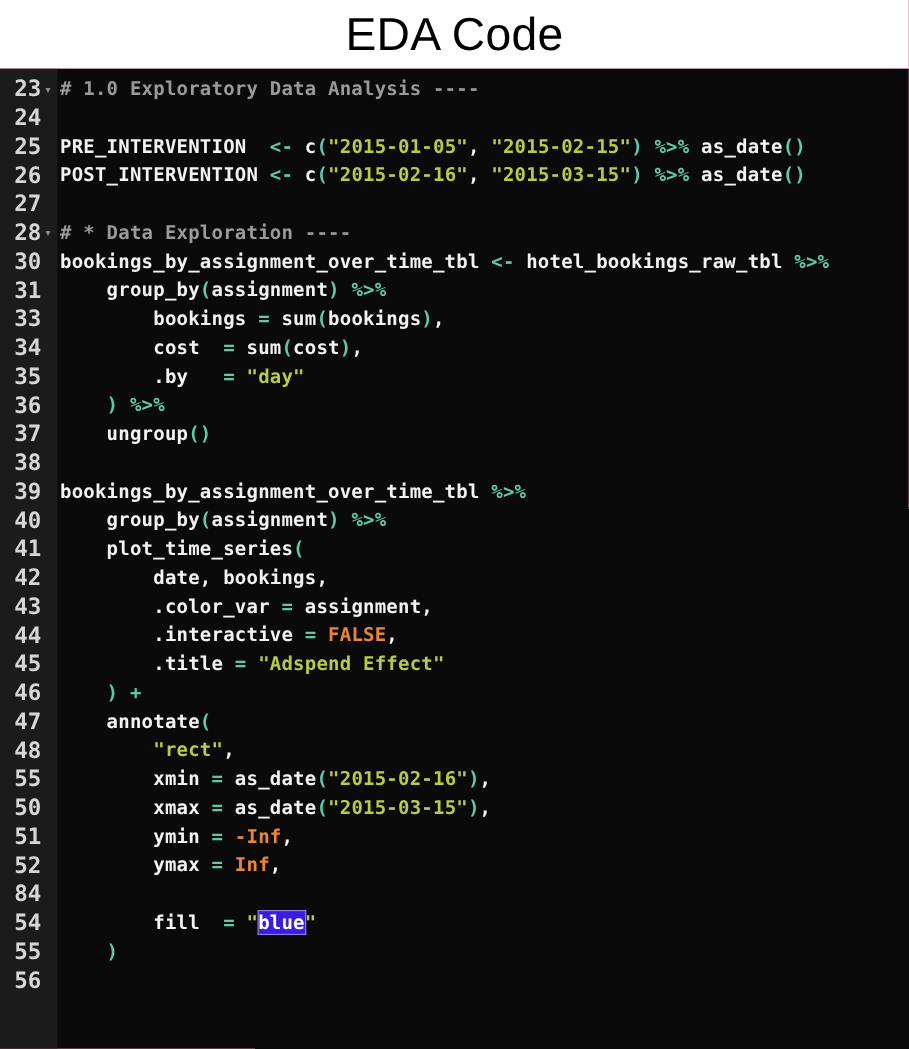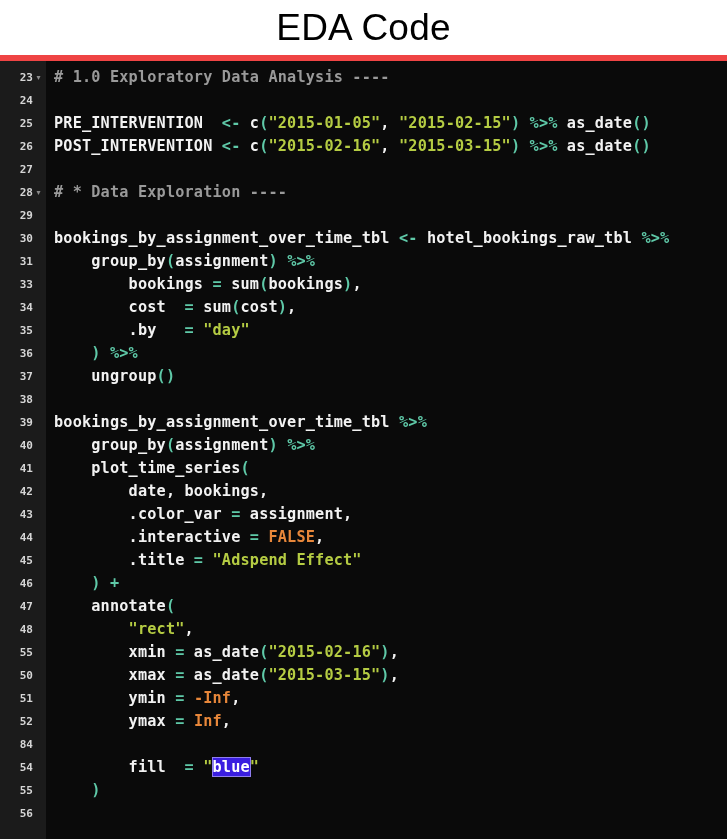--- a/index.html
+++ b/index.html
@@ -12,24 +12,23 @@
     width: 727px;
     height: 839px;
     overflow: hidden;
     font-family: "Liberation Sans", sans-serif;
   }
 
   #page {
     position: relative;
     width: 727px;
     height: 839px;
-    background: #ef4444;
+    background: #be185d;
     display: flex;
     flex-direction: column;
-    gap: 6px;
   }
 
   
   #title-bar {
     height: 55px;
     min-height: 55px;
     background: #ffffff;
     display: flex;
     align-items: center;
     justify-content: center;
@@ -77,42 +76,42 @@
     width: 46px;
     min-width: 46px;
     display: flex;
     align-items: center;
     justify-content: flex-end;
     padding-right: 2px;
     box-sizing: border-box;
   }
   .ln {
     font-family: "DejaVu Sans Mono", monospace;
-    font-size: 11px;
+    font-size: 18px;
     font-weight: bold;
     color: #d6d6d6;
     text-align: right;
   }
   .fold {
     width: 11px;
     min-width: 11px;
     display: inline-block;
     text-align: center;
     font-size: 8px;
     color: #8a8a8a;
     line-height: 23px;
   }
   .fold.empty { visibility: hidden; }
 
   .code-text {
     font-family: "DejaVu Sans Mono", monospace;
     font-size: 15.2px;
     font-weight: bold;
     letter-spacing: 0.18px;
-    padding-left: 8px;
+    padding-left: 2px;
     white-space: pre;
     color: #f2f2f2;
   }
 
   
   .t-plain   { color: #f2f2f2; }
   .t-comment { color: #9a9a9a; font-weight: bold; }
   .t-string  { color: #b5cc43; }
   .t-punct   { color: #5fc9a8; }
   .t-op      { color: #5fc9a8; }
@@ -135,21 +134,20 @@
 
   <div id="editor">
     <div id="gutter-bg"></div>
     <div id="code-lines">
         <div class="code-line"><div class="ln-wrap"><span class="ln">23</span><span class="fold">▾</span></div><div class="code-text"><span class="t-comment"># 1.0 Exploratory Data Analysis ----</span></div></div>
         <div class="code-line"><div class="ln-wrap"><span class="ln">24</span><span class="fold empty">▾</span></div><div class="code-text">&nbsp;</div></div>
         <div class="code-line"><div class="ln-wrap"><span class="ln">25</span><span class="fold empty">▾</span></div><div class="code-text"><span class="t-plain">PRE_INTERVENTION  </span><span class="t-op">&lt;-</span><span class="t-plain"> </span><span class="t-plain">c</span><span class="t-punct">(</span><span class="t-string">"2015-01-05"</span><span class="t-plain">, </span><span class="t-string">"2015-02-15"</span><span class="t-punct">)</span><span class="t-plain"> </span><span class="t-op">%&gt;%</span><span class="t-plain"> as_date</span><span class="t-punct">()</span></div></div>
         <div class="code-line"><div class="ln-wrap"><span class="ln">26</span><span class="fold empty">▾</span></div><div class="code-text"><span class="t-plain">POST_INTERVENTION </span><span class="t-op">&lt;-</span><span class="t-plain"> </span><span class="t-plain">c</span><span class="t-punct">(</span><span class="t-string">"2015-02-16"</span><span class="t-plain">, </span><span class="t-string">"2015-03-15"</span><span class="t-punct">)</span><span class="t-plain"> </span><span class="t-op">%&gt;%</span><span class="t-plain"> as_date</span><span class="t-punct">()</span></div></div>
         <div class="code-line"><div class="ln-wrap"><span class="ln">27</span><span class="fold empty">▾</span></div><div class="code-text">&nbsp;</div></div>
         <div class="code-line"><div class="ln-wrap"><span class="ln">28</span><span class="fold">▾</span></div><div class="code-text"><span class="t-comment"># * Data Exploration ----</span></div></div>
-        <div class="code-line"><div class="ln-wrap"><span class="ln">29</span><span class="fold empty">▾</span></div><div class="code-text">&nbsp;</div></div>
         <div class="code-line"><div class="ln-wrap"><span class="ln">30</span><span class="fold empty">▾</span></div><div class="code-text"><span class="t-plain">bookings_by_assignment_over_time_tbl </span><span class="t-op">&lt;-</span><span class="t-plain"> hotel_bookings_raw_tbl </span><span class="t-op">%&gt;%</span></div></div>
         <div class="code-line"><div class="ln-wrap"><span class="ln">31</span><span class="fold empty">▾</span></div><div class="code-text"><span class="t-plain">    group_by</span><span class="t-punct">(</span><span class="t-plain">assignment</span><span class="t-punct">)</span><span class="t-plain"> </span><span class="t-op">%&gt;%</span></div></div>
         <div class="code-line"><div class="ln-wrap"><span class="ln">33</span><span class="fold empty">▾</span></div><div class="code-text"><span class="t-plain">        bookings </span><span class="t-op">=</span><span class="t-plain"> sum</span><span class="t-punct">(</span><span class="t-plain">bookings</span><span class="t-punct">)</span><span class="t-plain">,</span></div></div>
         <div class="code-line"><div class="ln-wrap"><span class="ln">34</span><span class="fold empty">▾</span></div><div class="code-text"><span class="t-plain">        cost  </span><span class="t-op">=</span><span class="t-plain"> sum</span><span class="t-punct">(</span><span class="t-plain">cost</span><span class="t-punct">)</span><span class="t-plain">,</span></div></div>
         <div class="code-line"><div class="ln-wrap"><span class="ln">35</span><span class="fold empty">▾</span></div><div class="code-text"><span class="t-plain">        .by   </span><span class="t-op">=</span><span class="t-plain"> </span><span class="t-string">"day"</span></div></div>
         <div class="code-line"><div class="ln-wrap"><span class="ln">36</span><span class="fold empty">▾</span></div><div class="code-text"><span class="t-plain">    </span><span class="t-punct">)</span><span class="t-plain"> </span><span class="t-op">%&gt;%</span></div></div>
         <div class="code-line"><div class="ln-wrap"><span class="ln">37</span><span class="fold empty">▾</span></div><div class="code-text"><span class="t-plain">    ungroup</span><span class="t-punct">()</span></div></div>
         <div class="code-line"><div class="ln-wrap"><span class="ln">38</span><span class="fold empty">▾</span></div><div class="code-text">&nbsp;</div></div>
         <div class="code-line"><div class="ln-wrap"><span class="ln">39</span><span class="fold empty">▾</span></div><div class="code-text"><span class="t-plain">bookings_by_assignment_over_time_tbl </span><span class="t-op">%&gt;%</span></div></div>
         <div class="code-line"><div class="ln-wrap"><span class="ln">40</span><span class="fold empty">▾</span></div><div class="code-text"><span class="t-plain">    group_by</span><span class="t-punct">(</span><span class="t-plain">assignment</span><span class="t-punct">)</span><span class="t-plain"> </span><span class="t-op">%&gt;%</span></div></div>

